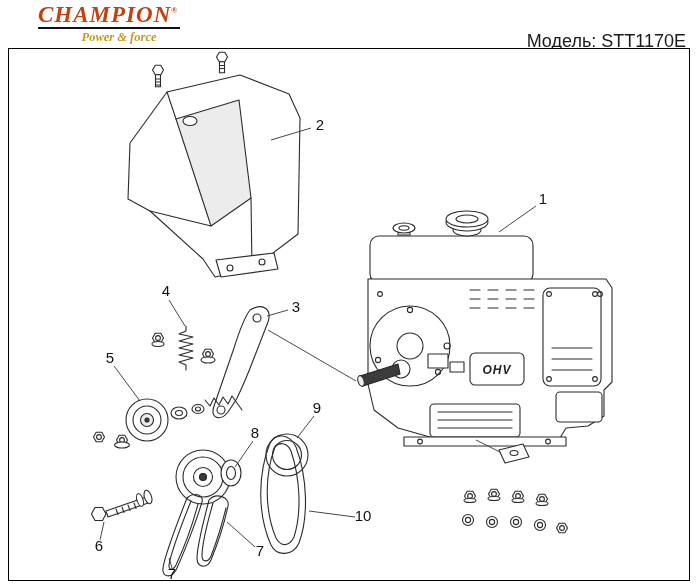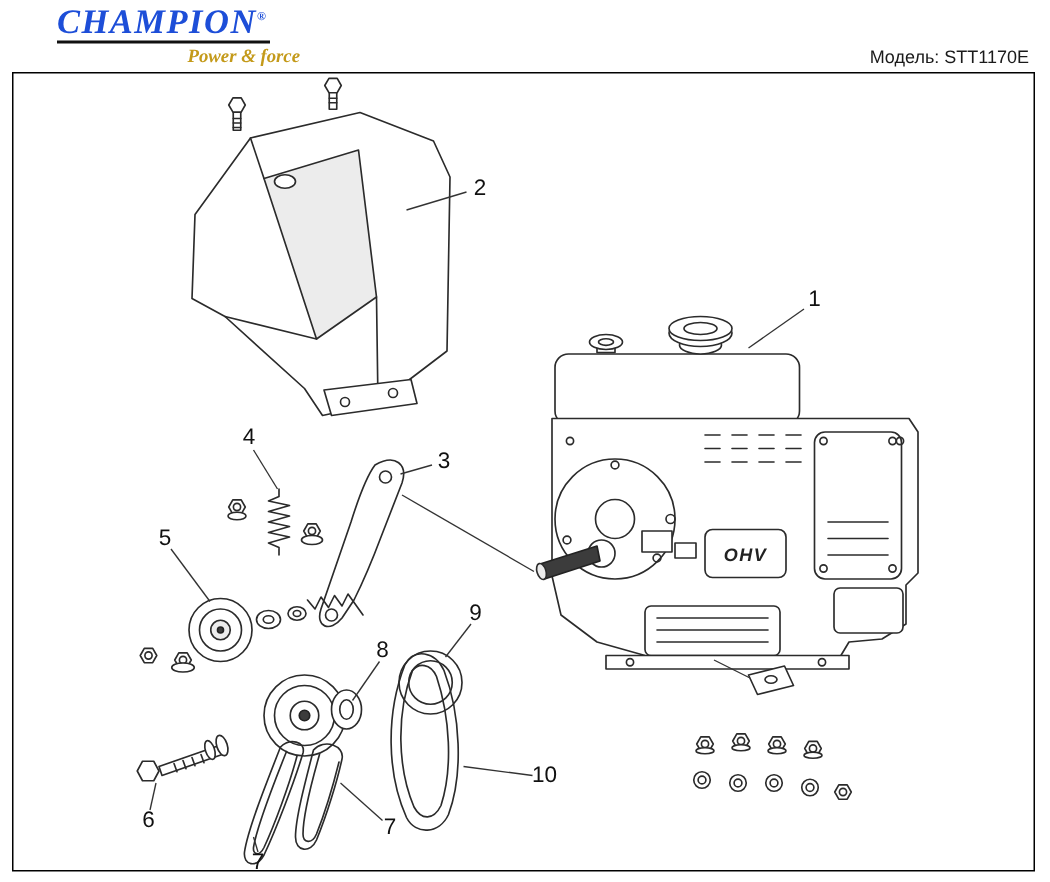--- a/index.html
+++ b/index.html
@@ -5,30 +5,30 @@
   html,body { margin:0; padding:0; background:#fff; }
   .screen {
     position:relative; width:700px; height:588px; background:#ffffff;
     font-family:"Liberation Sans", sans-serif; overflow:hidden;
   }
   
   .header { position:absolute; top:0; left:0; width:700px; height:48px; }
   .logo { position:absolute; left:38px; top:3px; width:168px; }
   .logo-brand {
     font-family:"Liberation Serif", serif; font-style:italic; font-weight:bold;
-    font-size:23px; color:#1d4ed8; letter-spacing:1px; line-height:1;
+    font-size:23px; color:#c2410c; letter-spacing:1px; line-height:1;
     border-bottom:2.5px solid #111; display:inline-block; padding:0 2px 1px 0;
   }
   .logo-reg { font-size:8px; vertical-align:super; font-style:normal; }
   .logo-tagline {
     font-family:"Liberation Serif", serif; font-style:italic; font-weight:bold;
-    font-size:12.5px; color:#c49a1a; text-align:right; margin-top:1px; padding-right:6px;
+    font-size:12.5px; color:#c49a1a; text-align:center; margin-top:1px; padding-right:6px;
   }
   .header-title { position:absolute; left:233px; top:31px; font-size:13px; color:#1a1a1a; }
-  .header-model { position:absolute; right:14px; top:31px; font-size:12px; color:#1a1a1a; }
+  .header-model { position:absolute; right:14px; top:31px; font-size:18px; color:#1a1a1a; }
   
   .page-frame {
     position:absolute; left:8px; top:48px; width:682px; height:533px;
     border:1.5px solid #000; box-sizing:border-box; background:#fff;
   }
   .diagram-svg { position:absolute; left:0; top:48px; width:700px; height:540px; }
   .art { stroke:#2b2b2b; stroke-width:1.1; fill:#ffffff; stroke-linejoin:round; stroke-linecap:round; }
   .nf { fill:none; }
   .gy { fill:#ececec; }
   .dk { fill:#3c3c3c; stroke:#222; }

